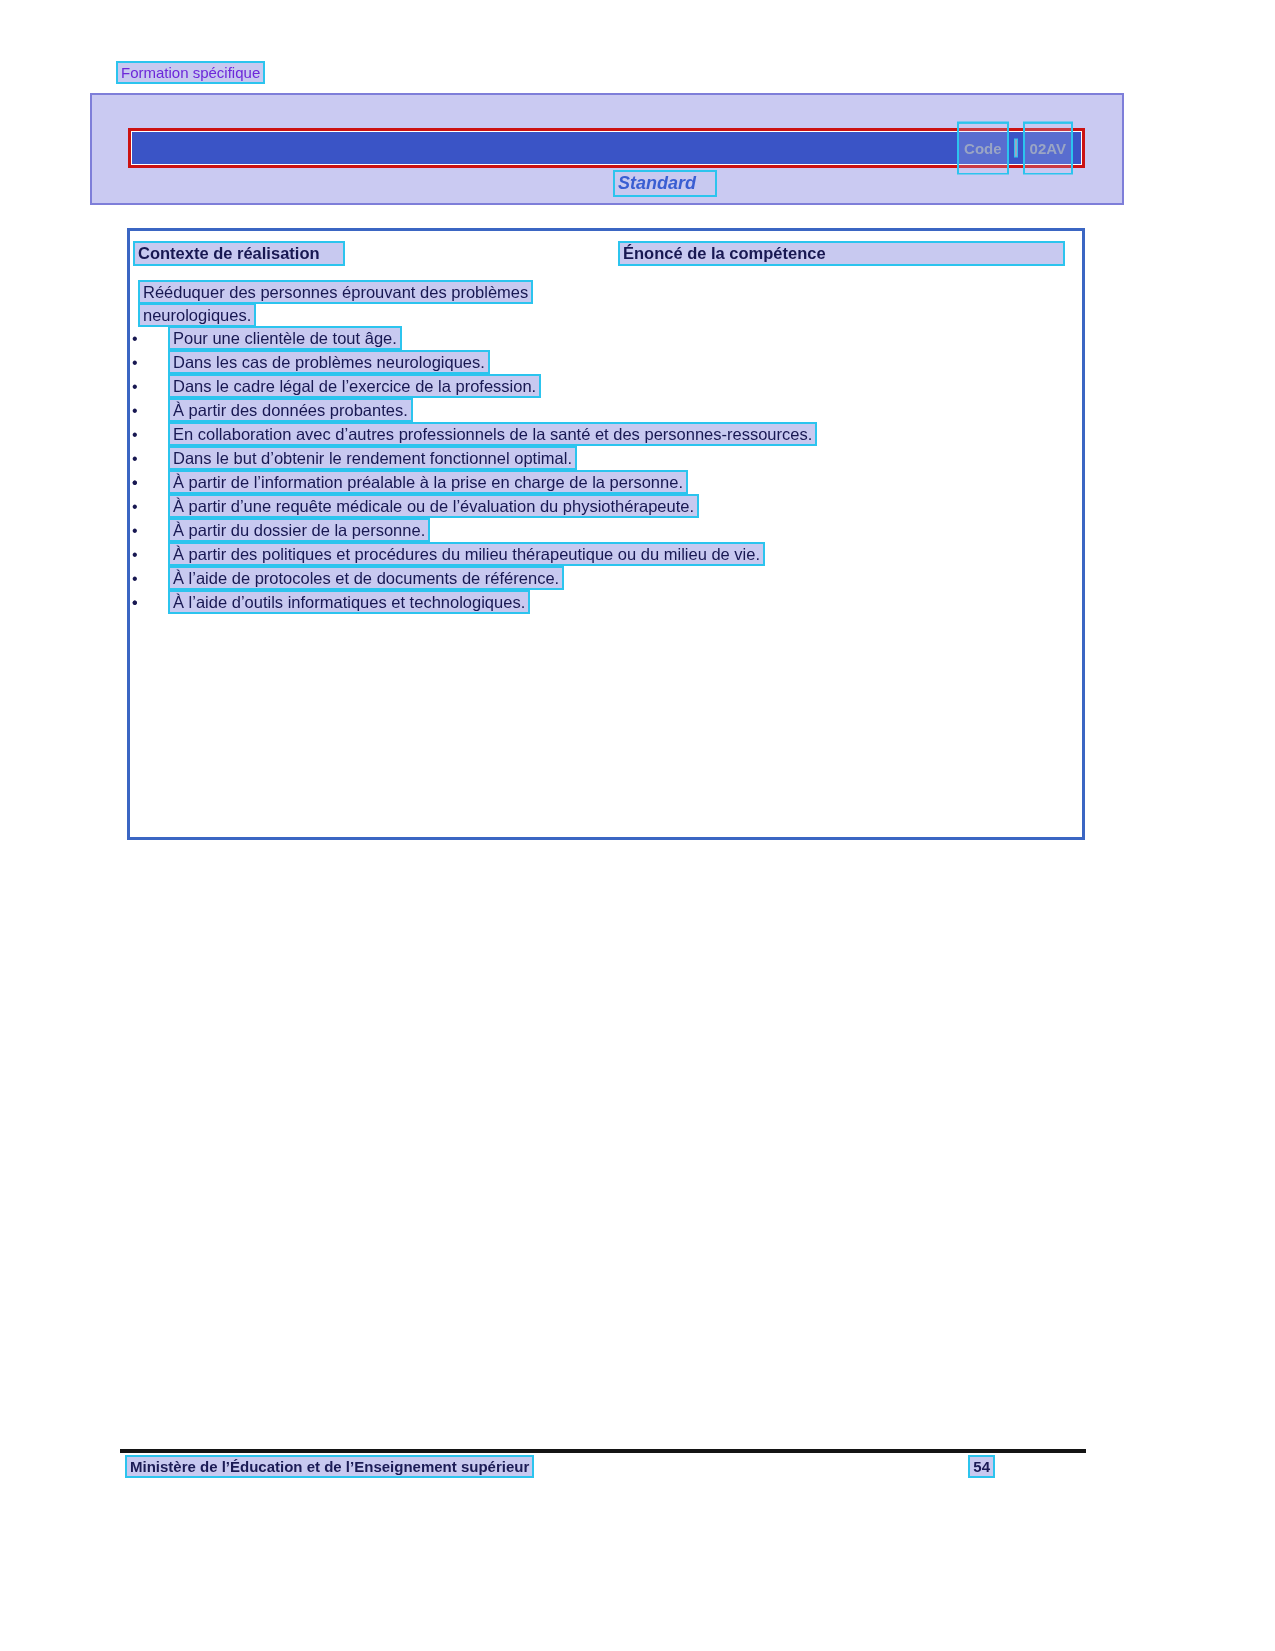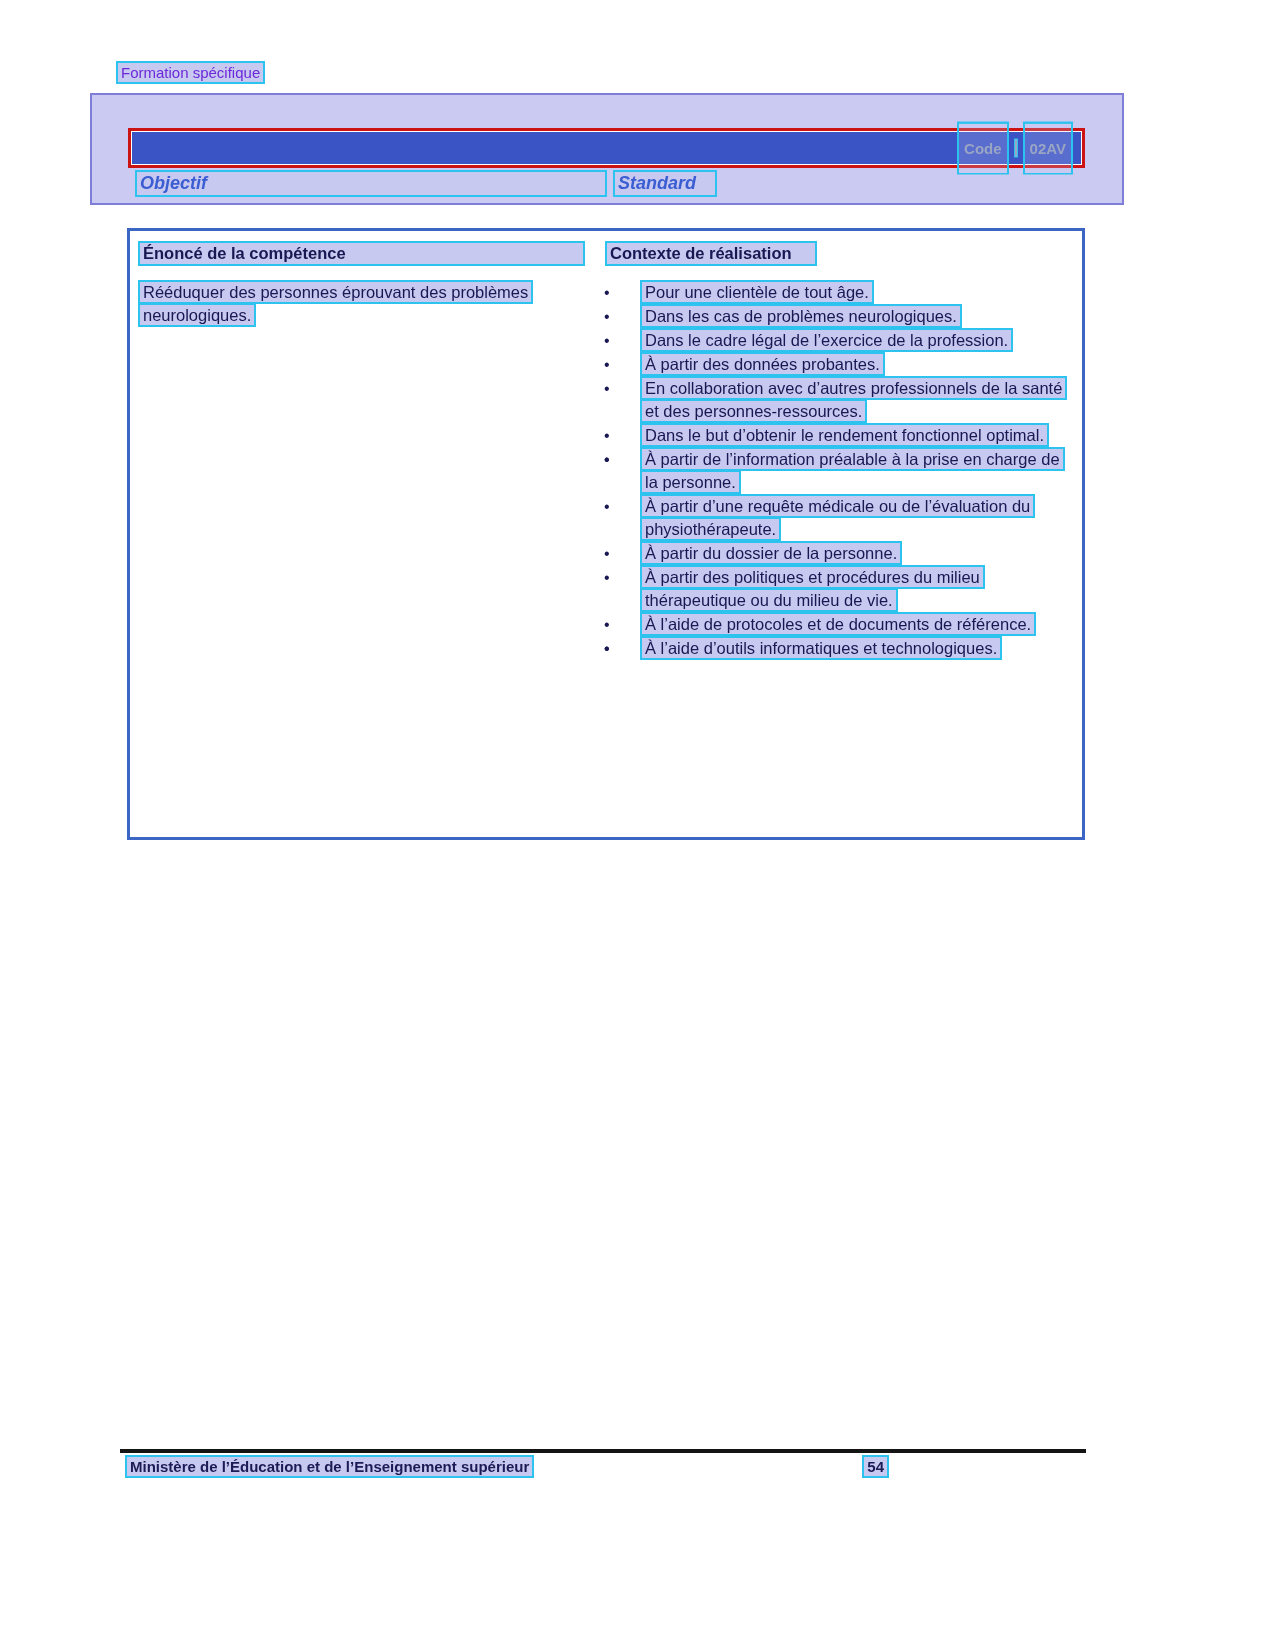--- a/index.html
+++ b/index.html
@@ -49,34 +49,34 @@
   .main-table {
     position:absolute; left:127px; top:228px; width:958px; height:612px;
     border:3px solid #3b66c3; background:#ffffff;
   }
   .thead { display:flex; padding-top:12px; }
   .th { font-weight:bold; font-size:16.5px; }
   .th.col1 { width:472px; padding-left:10px; }
   .th.col2 { flex:1; padding-left:5px; }
   .th.col1 .th-box { display:inline-block; width:443px; }
   .th.col2 .th-box { display:inline-block; width:208px; }
-  .tbody { display:flex; margin-top:17px; }
+  .tbody { display:flex; margin-top:17px;flex-direction:column; }
   .td { font-size:16.5px; line-height:23px; }
   .td.col1 { width:472px; padding:0 14px 0 10px; }
   .td.col2 { flex:1; padding-right:16px; }
   .bullets { list-style:none; }
   .bullet-item { position:relative; padding-left:40px; margin-bottom:1px; }
   .dot {
     position:absolute; left:2px; top:0;
     color:#181852; font-size:16px;
   }
   
   .footer-rule { position:absolute; left:120px; top:1449px; width:966px; height:4px; background:#141414; }
   .footer-row {
-    position:absolute; left:127px; top:1457px; width:760px;
+    position:absolute; left:127px; top:1457px; width:866px;
     display:flex; justify-content:space-between; align-items:flex-end;
     font-size:15px; font-weight:bold; color:#1b1b55;
   }
 </style>
 </head>
 <body>
 
 <div class="page">
 
   <div class="formation-label">
@@ -86,31 +86,30 @@
   <div class="header-panel">
     <div class="title-bar-outer">
       <div class="title-bar">
         <div class="code-area">
           <span class="hl-ghost">Code</span>
           <span class="code-divider"></span>
           <span class="hl-ghost">02AV</span>
         </div>
       </div>
     </div>
-    <span class="subheader objectif hl">Objectif</span>
     <span class="subheader standard hl">Standard</span>
   </div>
 
   <div class="main-table">
     <div class="thead">
+      <div class="th col2">
+        <span class="hl th-box">Contexte de réalisation</span>
+      </div>
       <div class="th col1">
         <span class="hl th-box">Énoncé de la compétence</span>
-      </div>
-      <div class="th col2">
-        <span class="hl th-box">Contexte de réalisation</span>
       </div>
     </div>
     <div class="tbody">
       <div class="td col1">
         <span class="hl">Rééduquer des personnes éprouvant des problèmes neurologiques.</span>
       </div>
       <div class="td col2">
         <ul class="bullets">
 
             <li class="bullet-item">

